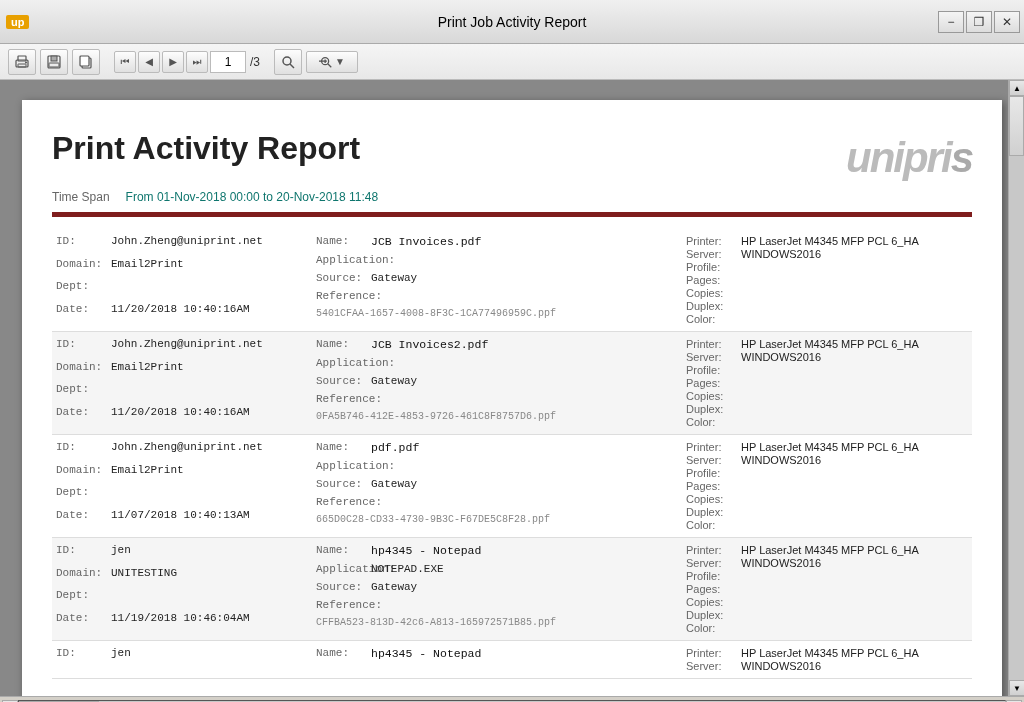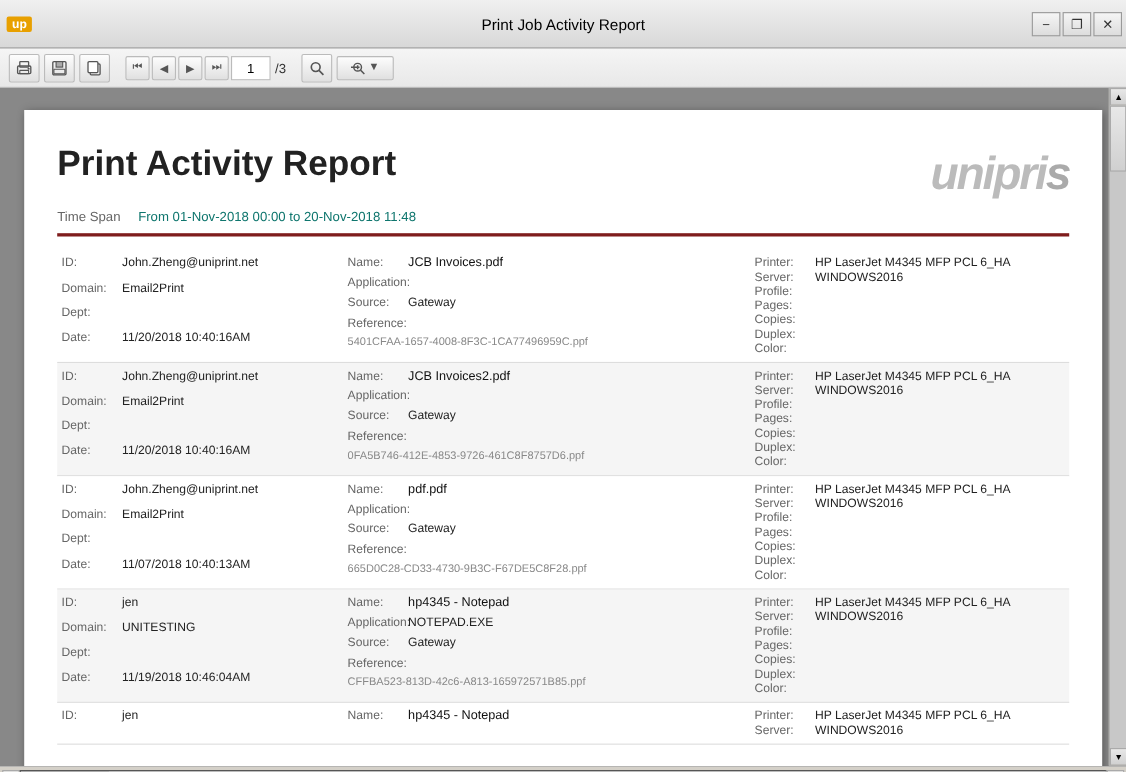--- a/index.html
+++ b/index.html
@@ -188,21 +188,21 @@
     }
     .report-logo span {
       color: #555;
     }
     .time-span-row {
       display: flex;
       gap: 16px;
       font-size: 12px;
       color: #333;
       margin-bottom: 12px;
-      border-bottom: 3px solid #7f1d1d;
+      border-bottom: 5px solid #7f1d1d;
       padding-bottom: 8px;
     }
     .time-span-label { font-weight: normal; color: #666; }
     .time-span-value { color: #0f766e; }
 
     
     .table-header {
       display: grid;
       grid-template-columns: 260px 370px 1fr;
       background: white;
@@ -226,20 +226,21 @@
       padding: 6px 0;
       font-size: 11.5px;
     }
     .data-row:nth-child(even) { background: #fafafa; }
 
     .cell {
       padding: 0 4px;
       display: grid;
       grid-template-columns: 55px 1fr;
       row-gap: 0;
+      font-family: Liberation Mono, monospace;
     }
     .cell-label {
       color: #666;
       font-size: 11px;
     }
     .cell-value {
       color: #222;
       font-size: 11px;
     }
     .cell-value.ref {

